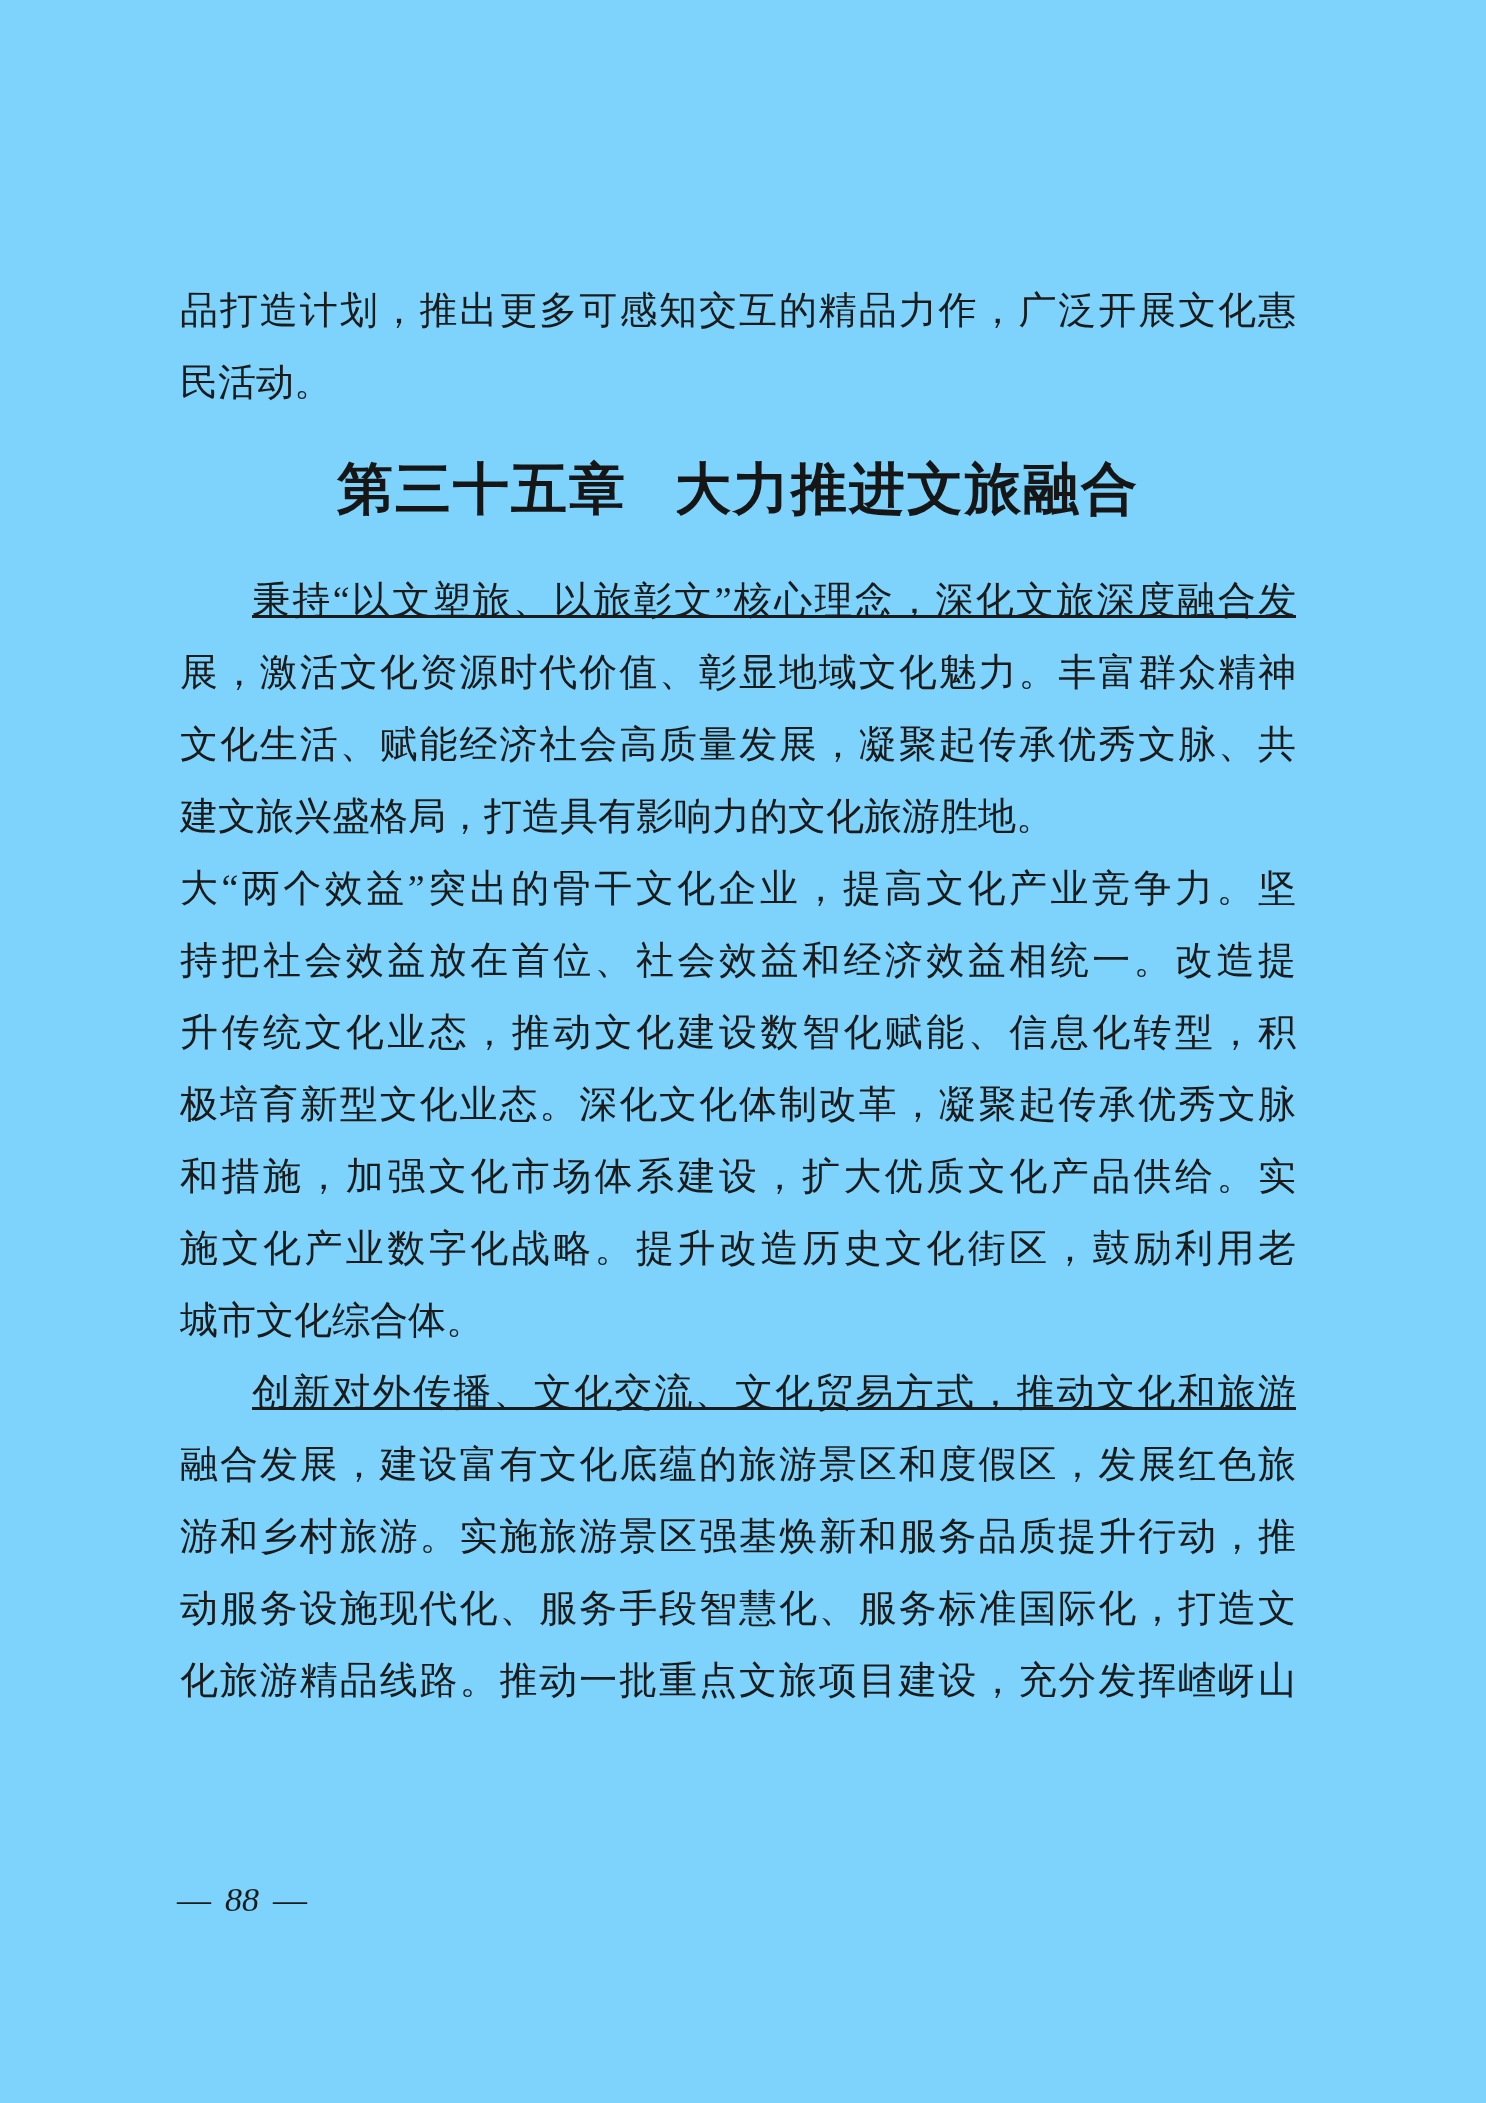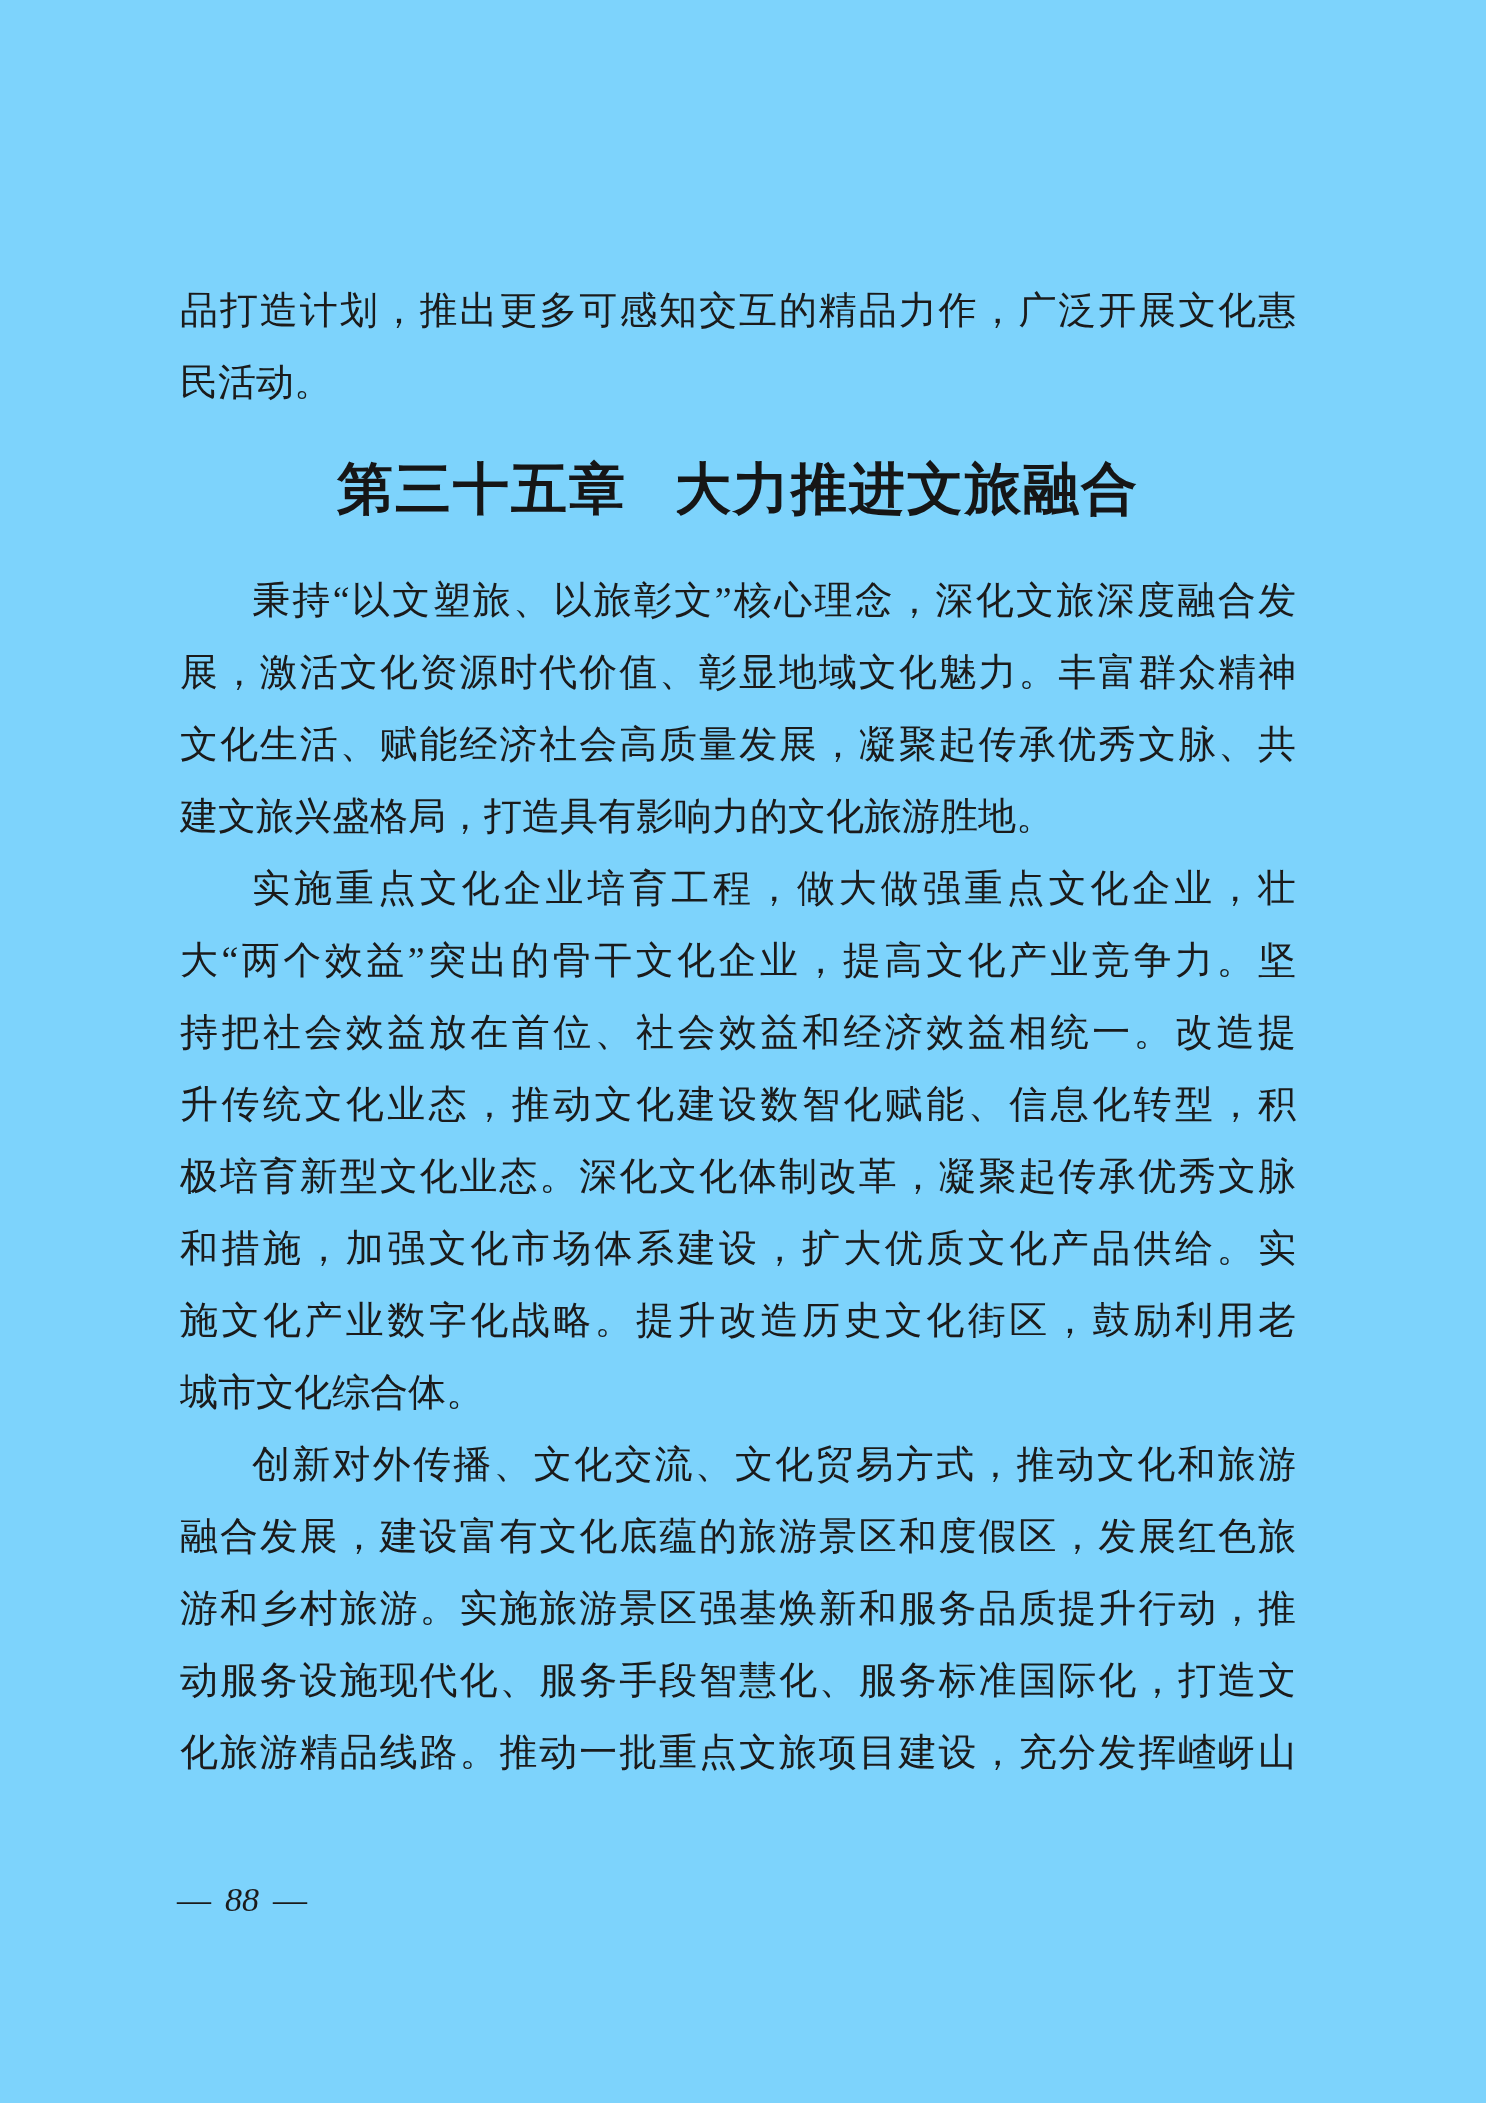--- a/index.html
+++ b/index.html
@@ -32,20 +32,21 @@
     text-align: justify;
     text-align-last: justify;
     text-justify: inter-ideograph;
     overflow: hidden;
   }
   .line.end {
     text-align-last: left;
   }
   .line.first {
     text-indent: 72px;
+    text-decoration: underline;
   }
   .chapter {
     margin: 35px 0 0 0;
     padding: 0;
     height: 72px;
     line-height: 72px;
     text-align: center;
     font-size: 56px;
     font-weight: bold;
     letter-spacing: 2px;
@@ -79,21 +80,20 @@
     <h1 class="chapter"><span>第三十五章</span><span class="title-gap">大力推进文旅融合</span></h1>
 
     <div class="para para-body">
       <div class="line first">秉持“以文塑旅、以旅彰文”核心理念，深化文旅深度融合发</div>
       <div class="line">展，激活文化资源时代价值、彰显地域文化魅力。丰富群众精神</div>
       <div class="line">文化生活、赋能经济社会高质量发展，凝聚起传承优秀文脉、共</div>
       <div class="line end">建文旅兴盛格局，打造具有影响力的文化旅游胜地。</div>
     </div>
 
     <div class="para para-next">
-      <div class="line first">实施重点文化企业培育工程，做大做强重点文化企业，壮</div>
       <div class="line">大“两个效益”突出的骨干文化企业，提高文化产业竞争力。坚</div>
       <div class="line">持把社会效益放在首位、社会效益和经济效益相统一。改造提</div>
       <div class="line">升传统文化业态，推动文化建设数智化赋能、信息化转型，积</div>
       <div class="line">极培育新型文化业态。深化文化体制改革，凝聚起传承优秀文脉</div>
       <div class="line">和措施，加强文化市场体系建设，扩大优质文化产品供给。实</div>
       <div class="line">施文化产业数字化战略。提升改造历史文化街区，鼓励利用老</div>
       <div class="line end">城市文化综合体。</div>
     </div>
 
     <div class="para para-next">

